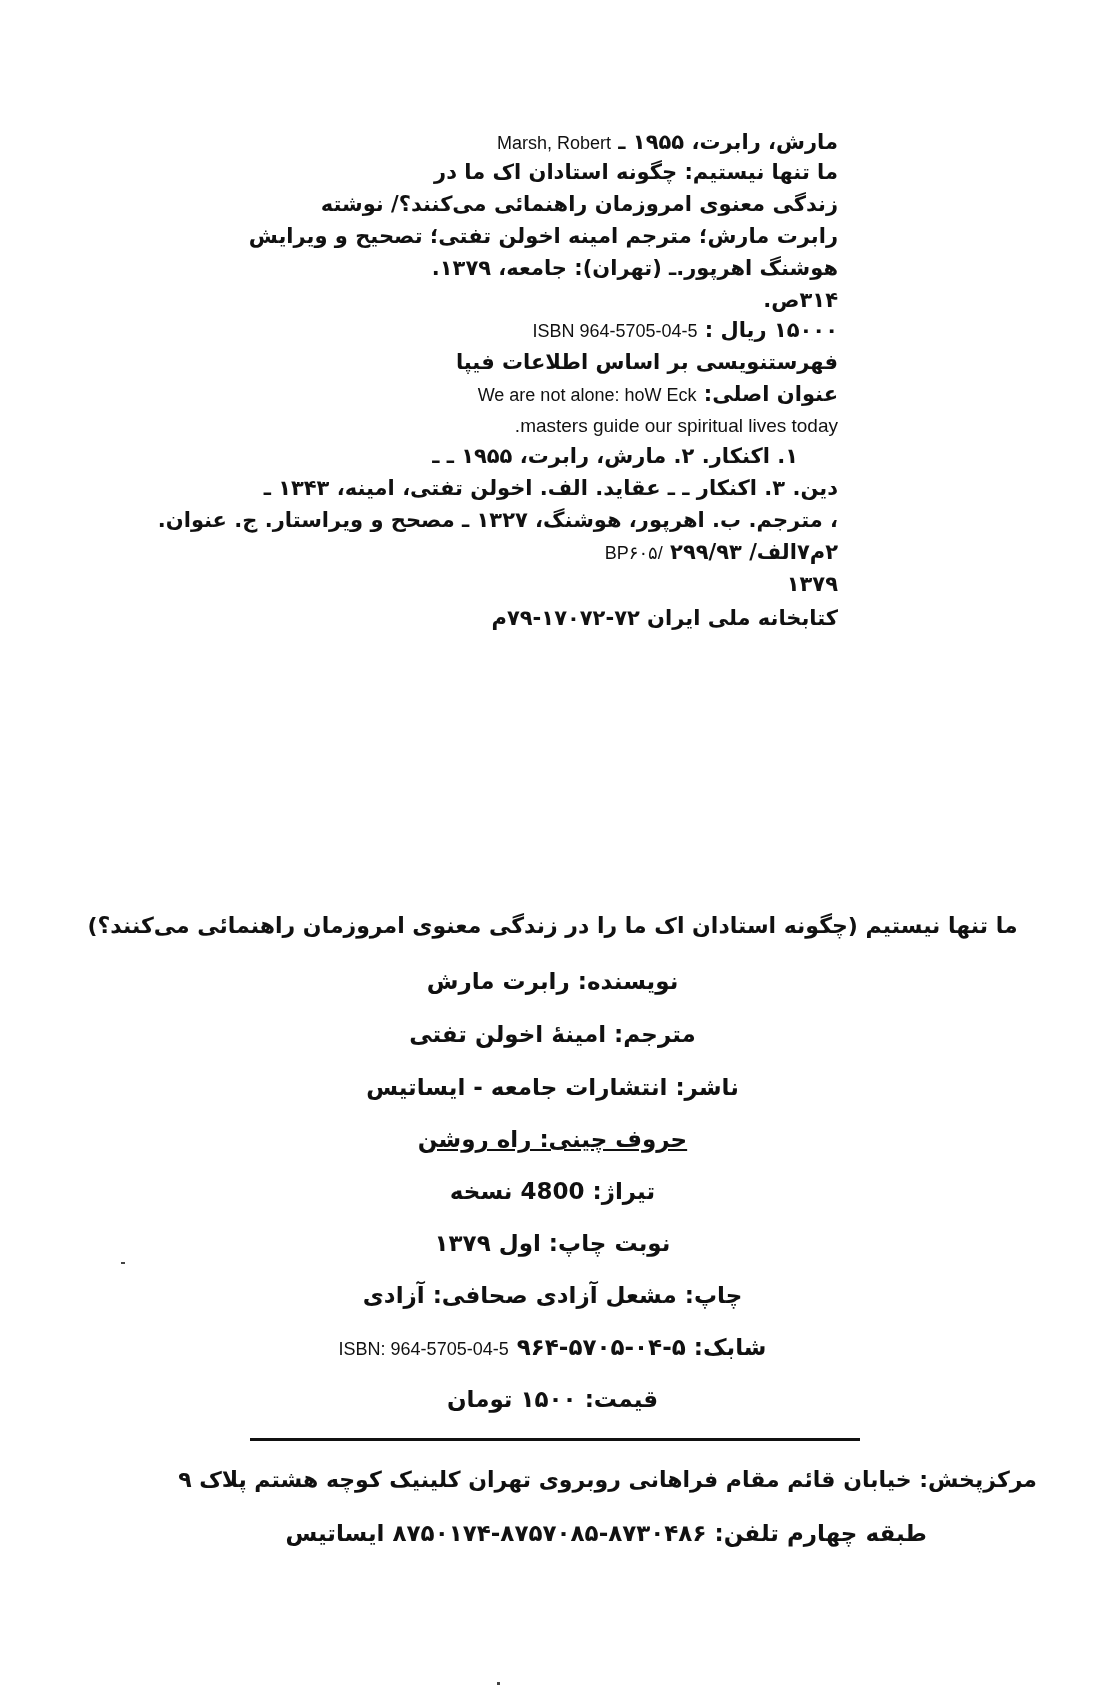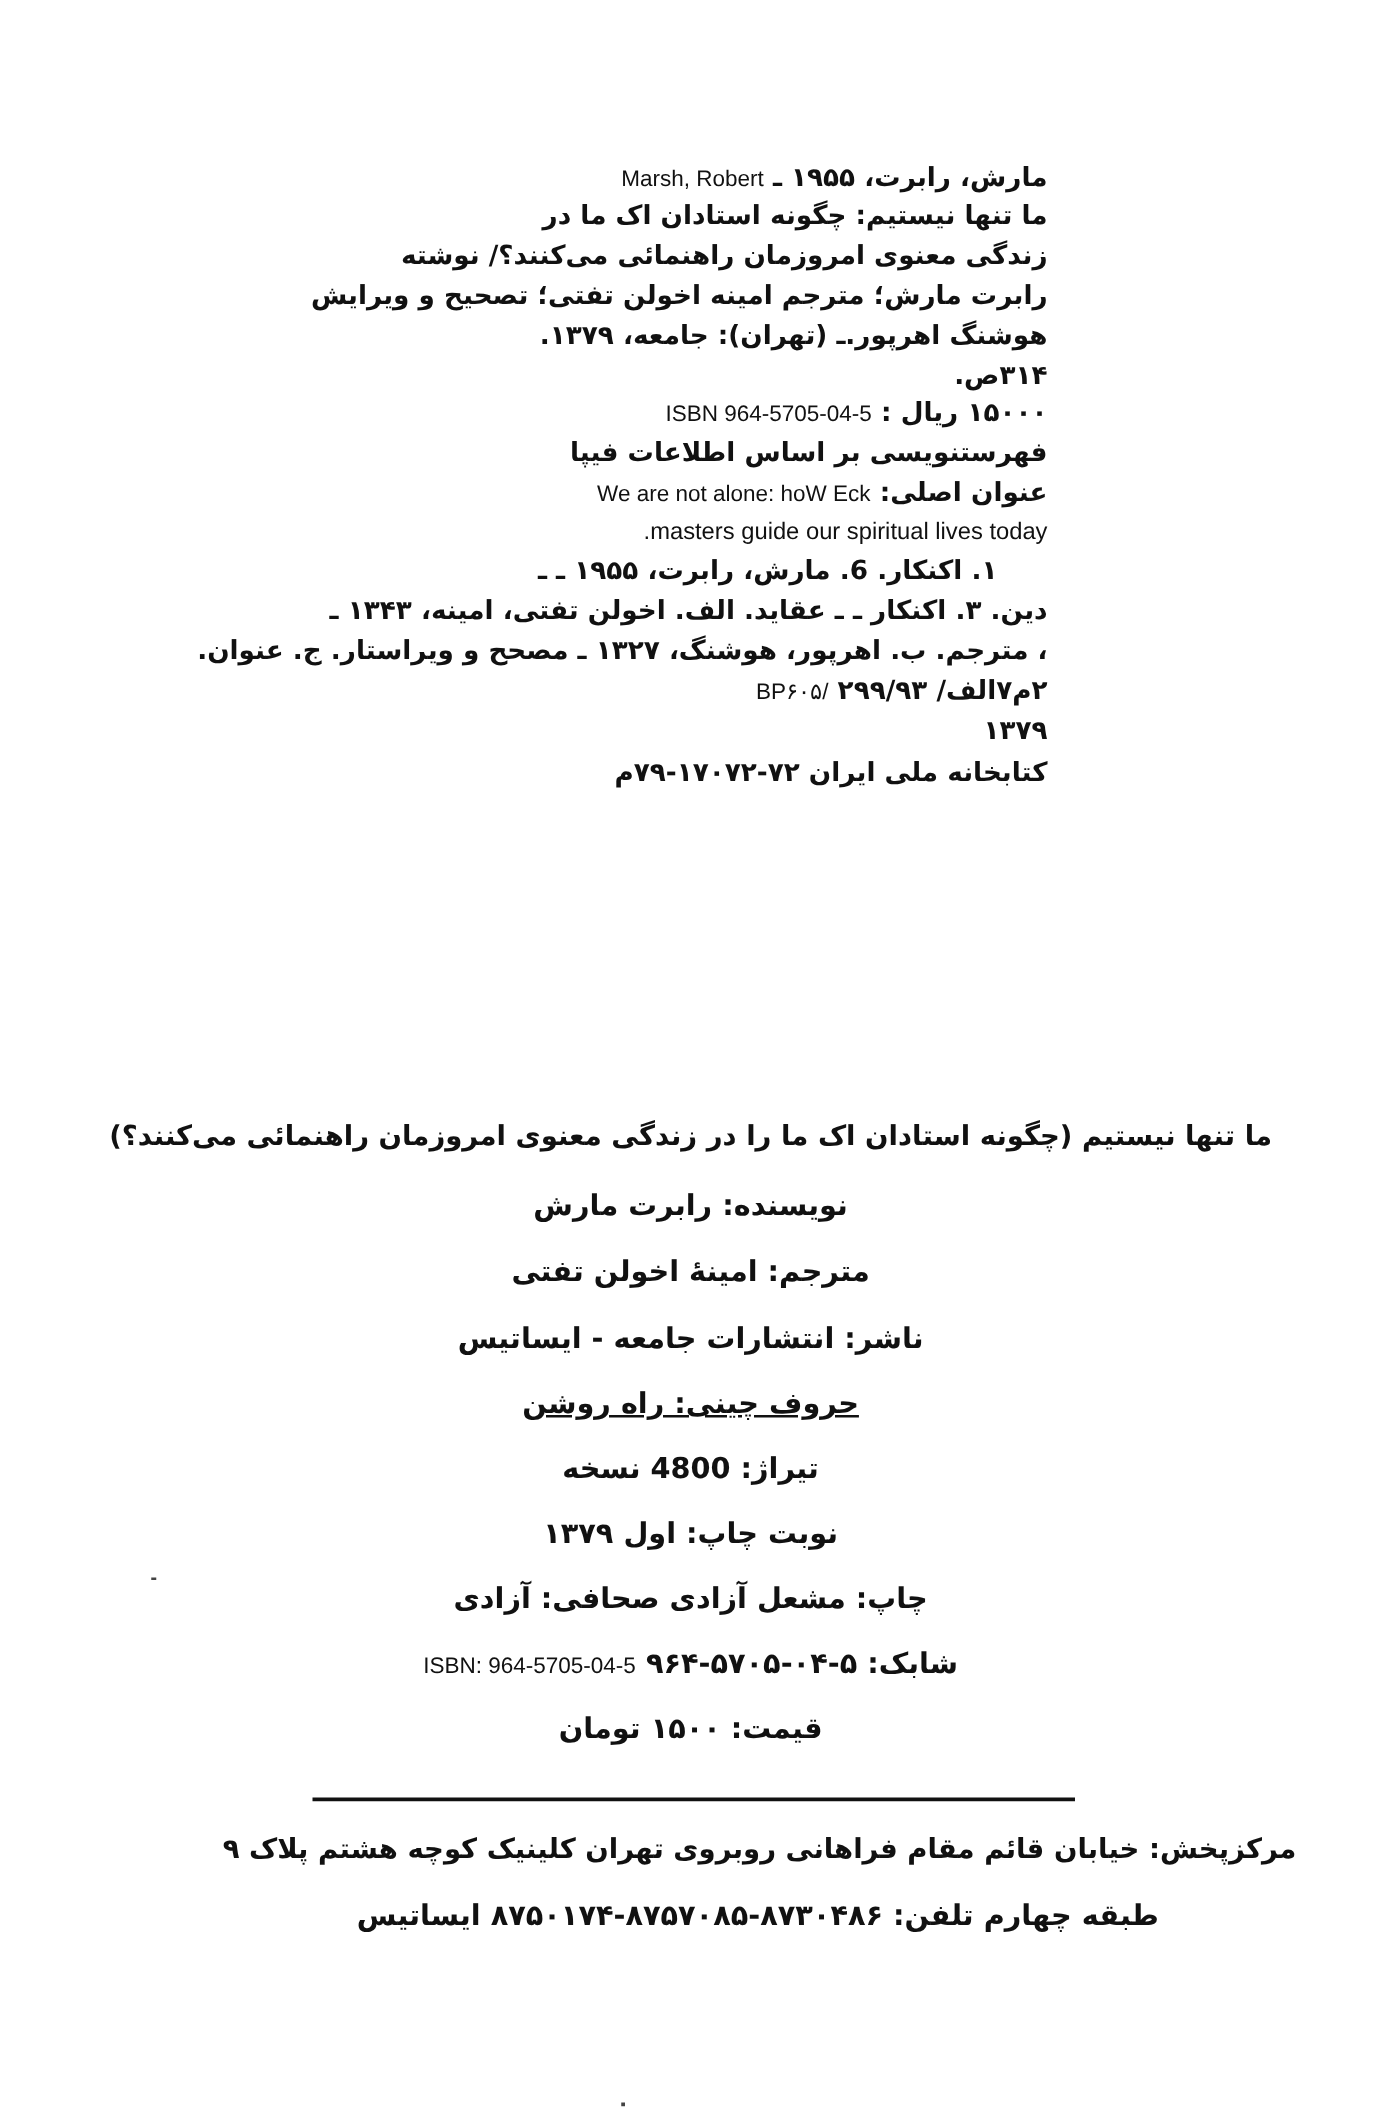--- a/index.html
+++ b/index.html
@@ -59,20 +59,21 @@
     }
     .colophon .row {
       position: absolute;
       left: 0;
       width: 1105px;
       text-align: center;
       font-weight: bold;
       font-size: 23px;
       line-height: 30px;
       white-space: nowrap;
+      margin-top: 16px;
     }
     .colophon .row.title {
       font-size: 22px;
       text-align: center;
     }
     .colophon .row .latin {
       font-family: "Liberation Sans", sans-serif;
       font-weight: normal;
       font-size: 18px;
       direction: ltr;
@@ -131,21 +132,21 @@
     <div class="line" style="top:188px;">
       <span>۱۵۰۰۰ ریال :</span>
       <span class="latin">ISBN 964-5705-04-5</span>
     </div>
     <div class="line" style="top:220px;">فهرستنویسی بر اساس اطلاعات فیپا</div>
     <div class="line" style="top:252px;">
       <span>عنوان اصلی:</span>
       <span class="latin">We are not alone: hoW Eck</span>
     </div>
     <div class="line en" style="top:284px;">masters guide our spiritual lives today.</div>
-    <div class="line" style="top:314px; right:40px;">۱. اکنکار. 6. مارش، رابرت، ۱۹۵۵ ـ ـ</div>
+    <div class="line" style="top:314px; right:40px;">۱. اکنکار. ۲. مارش، رابرت، ۱۹۵۵ ـ ـ</div>
     <div class="line" style="top:346px;">دین. ۳. اکنکار ـ ـ عقاید. الف. اخولن تفتی، امینه، ۱۳۴۳ ـ</div>
     <div class="line" style="top:378px;">، مترجم. ب. اهرپور، هوشنگ، ۱۳۲۷ ـ مصحح و ویراستار. ج. عنوان.</div>
     <div class="line" style="top:410px;">
       <span>۲م۷الف/ ۲۹۹/۹۳</span>
       <span class="latin">BP۶۰۵/</span>
     </div>
     <div class="line" style="top:442px;">۱۳۷۹</div>
     <div class="line" style="top:476px;">کتابخانه ملی ایران ۷۲-۱۷۰۷۲-۷۹م</div>
   </div>
 

